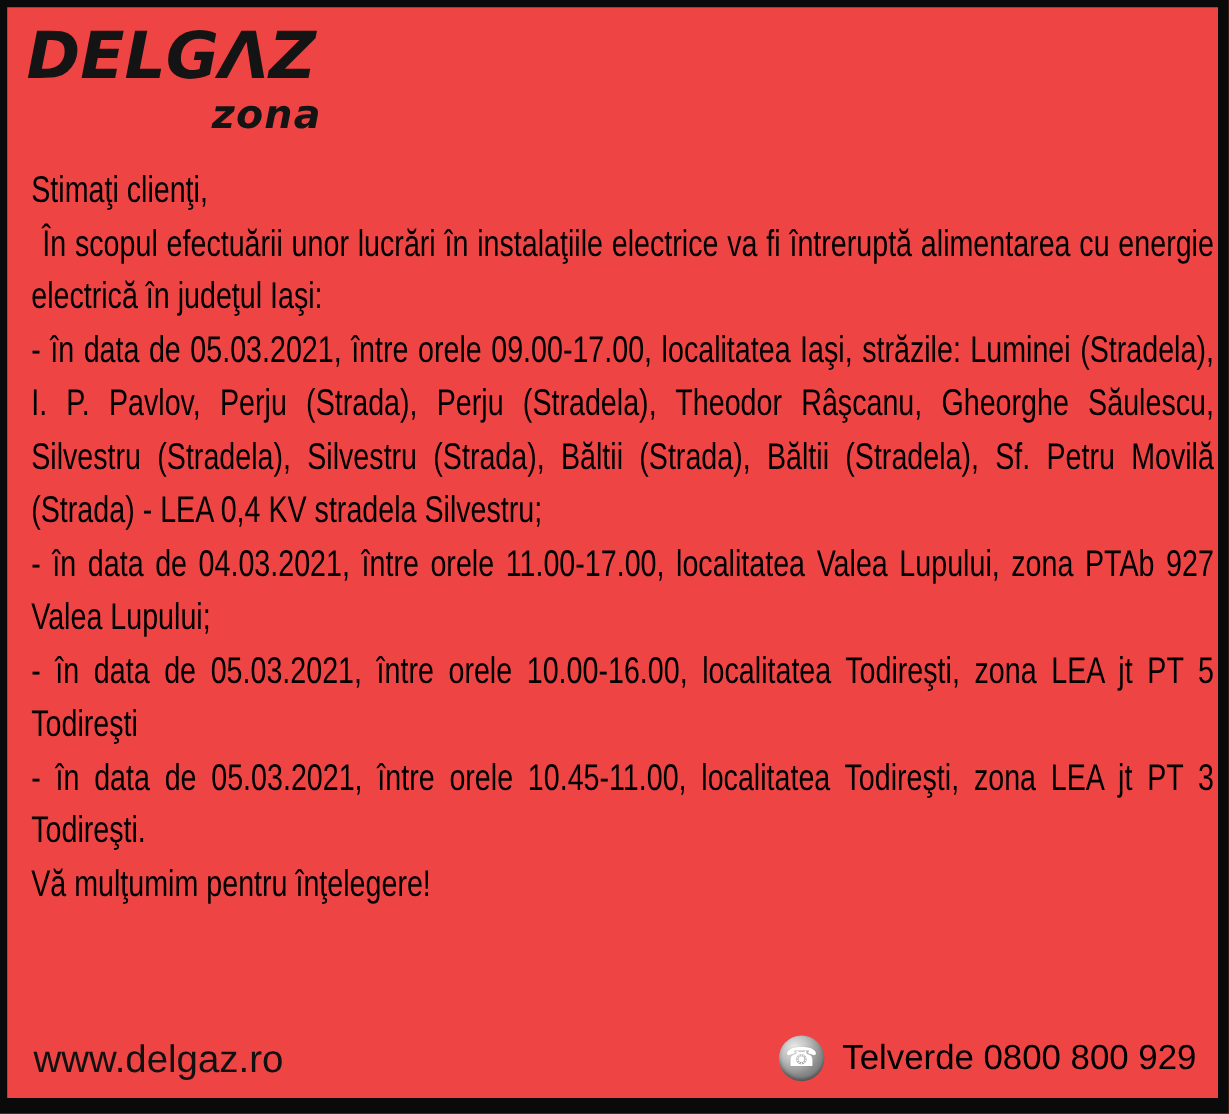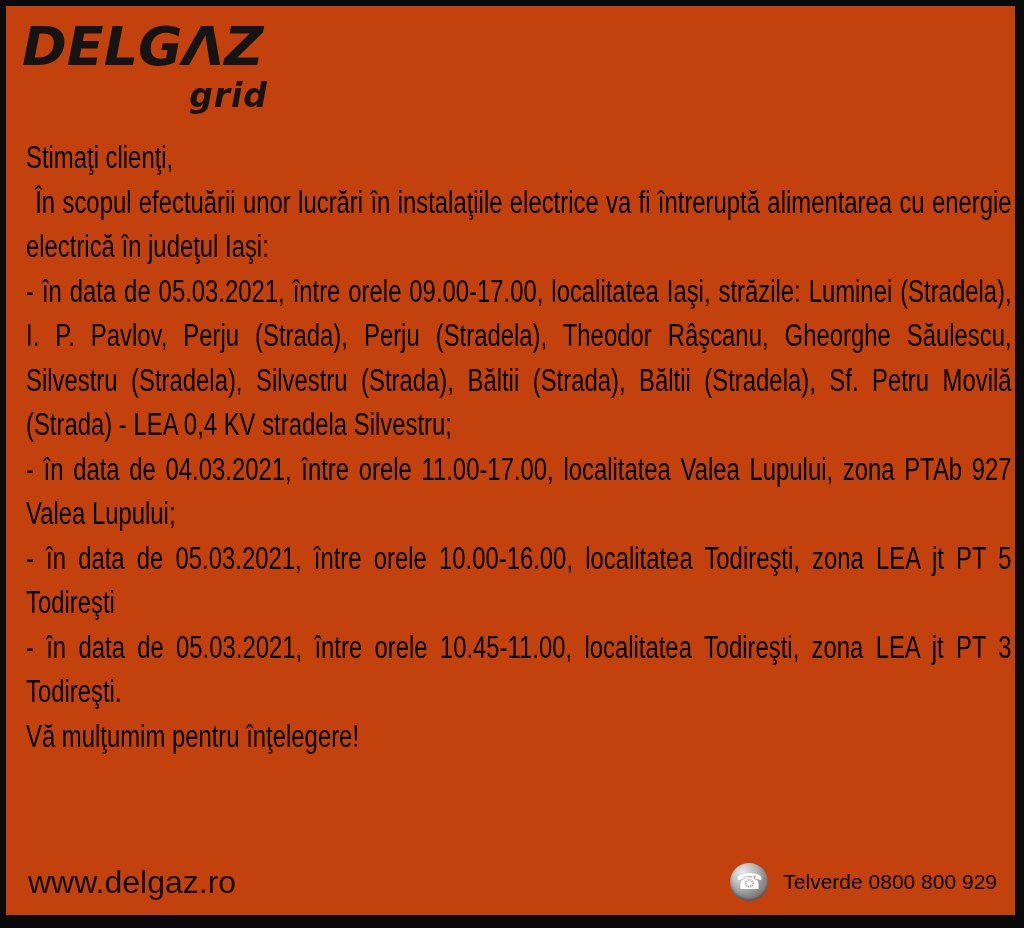--- a/index.html
+++ b/index.html
@@ -5,21 +5,21 @@
   html, body { margin: 0; padding: 0; }
   body {
     width: 1024px; height: 928px;
     background: #000;
     font-family: "Liberation Sans", sans-serif;
     overflow: hidden;
   }
   .sheet {
     box-sizing: border-box;
     width: 1024px; height: 928px;
-    background: #c2410c;
+    background: #ef4444;
     border-style: solid;
     border-color: #0a0a0a;
     border-width: 6px 9px 13px 6px;
     position: relative;
     color: #000;
   }
   
   .logo { position: absolute; top: 14px; left: 16px; width: 246px; color: #141414; }
   .logo-main {
     font-family: "DejaVu Sans", sans-serif;
@@ -57,30 +57,30 @@
     width: 38px; height: 38px; border-radius: 50%;
     background: radial-gradient(circle at 35% 28%, #efefef 0%, #b9b9b9 35%, #8a8a8a 60%, #646464 100%);
     display: flex; align-items: center; justify-content: center;
     box-shadow: inset 0 -2px 3px rgba(0,0,0,0.35);
   }
   .phone-icon span {
     color: #ffffff; font-size: 22px; line-height: 1;
     font-family: "DejaVu Sans", sans-serif;
     text-shadow: 0 0 1px rgba(0,0,0,0.3);
   }
-  .phone-number { font-size: 21px; color: #000; letter-spacing: 0; }
+  .phone-number { font-size: 29px; color: #000; letter-spacing: 0; }
 </style>
 </head>
 <body>
 
 <div class="sheet">
 
   <div class="logo">
     <div class="logo-main">DELGΛZ</div>
-    <div class="logo-sub">grid</div>
+    <div class="logo-sub">zona</div>
   </div>
 
   <div class="content">
     <p class="greeting">Stimaţi clienţi,</p>
     <p class="intro">În scopul efectuării unor lucrări în instalaţiile electrice va fi întreruptă alimentarea cu energie electrică în judeţul Iaşi:</p>
     <div class="outages">
       <p>- în data de 05.03.2021, între orele 09.00-17.00, localitatea Iaşi, străzile: Luminei (Stradela), I. P. Pavlov, Perju (Strada), Perju (Stradela), Theodor Râşcanu, Gheorghe Săulescu, Silvestru (Stradela), Silvestru (Strada), Băltii (Strada), Băltii (Stradela), Sf. Petru Movilă (Strada) - LEA 0,4 KV stradela Silvestru;</p>
       <p>- în data de 04.03.2021, între orele 11.00-17.00, localitatea Valea Lupului, zona PTAb 927 Valea Lupului;</p>
       <p>- în data de 05.03.2021, între orele 10.00-16.00, localitatea Todireşti, zona LEA jt PT 5 Todireşti</p>
       <p>- în data de 05.03.2021, între orele 10.45-11.00, localitatea Todireşti, zona LEA jt PT 3 Todireşti.</p>

